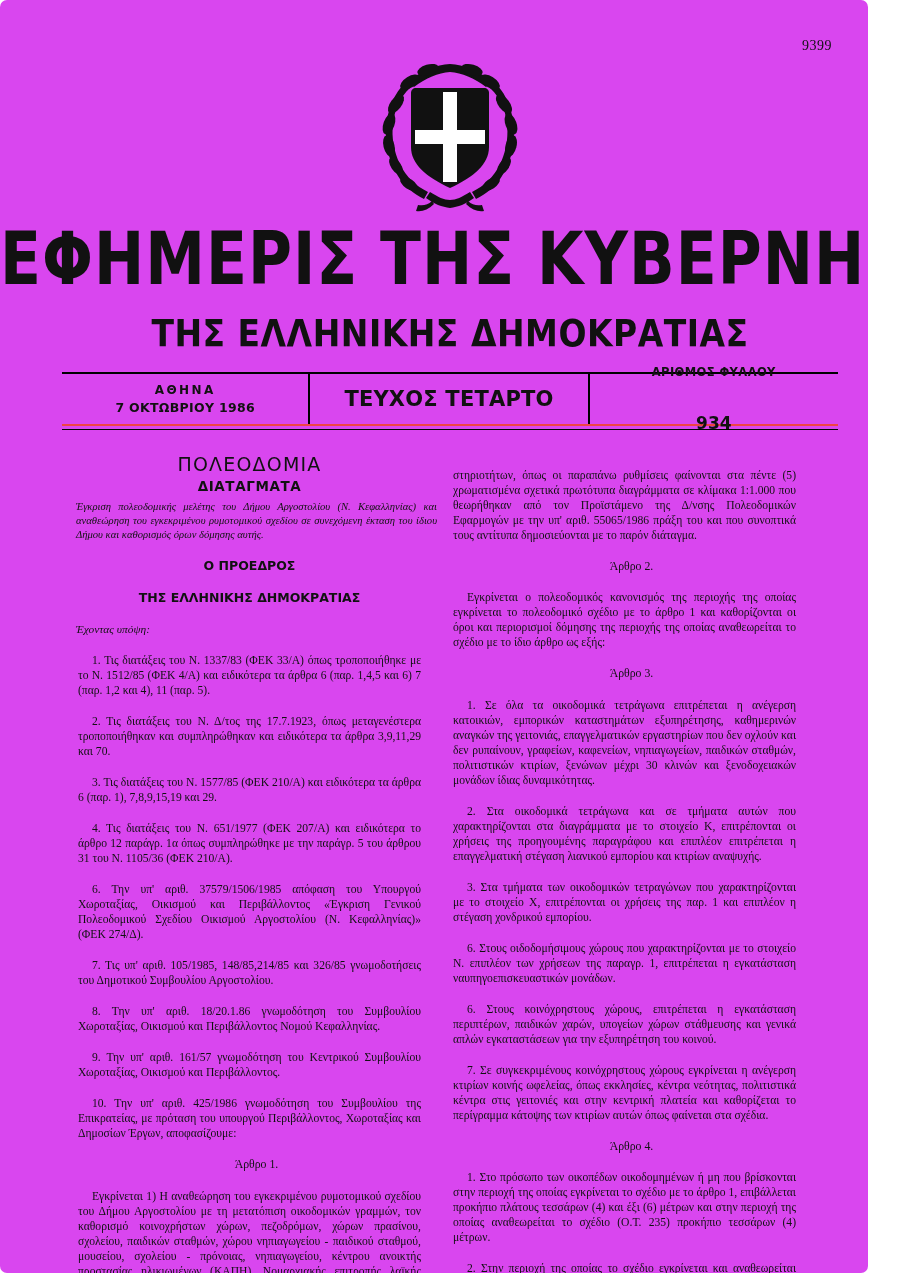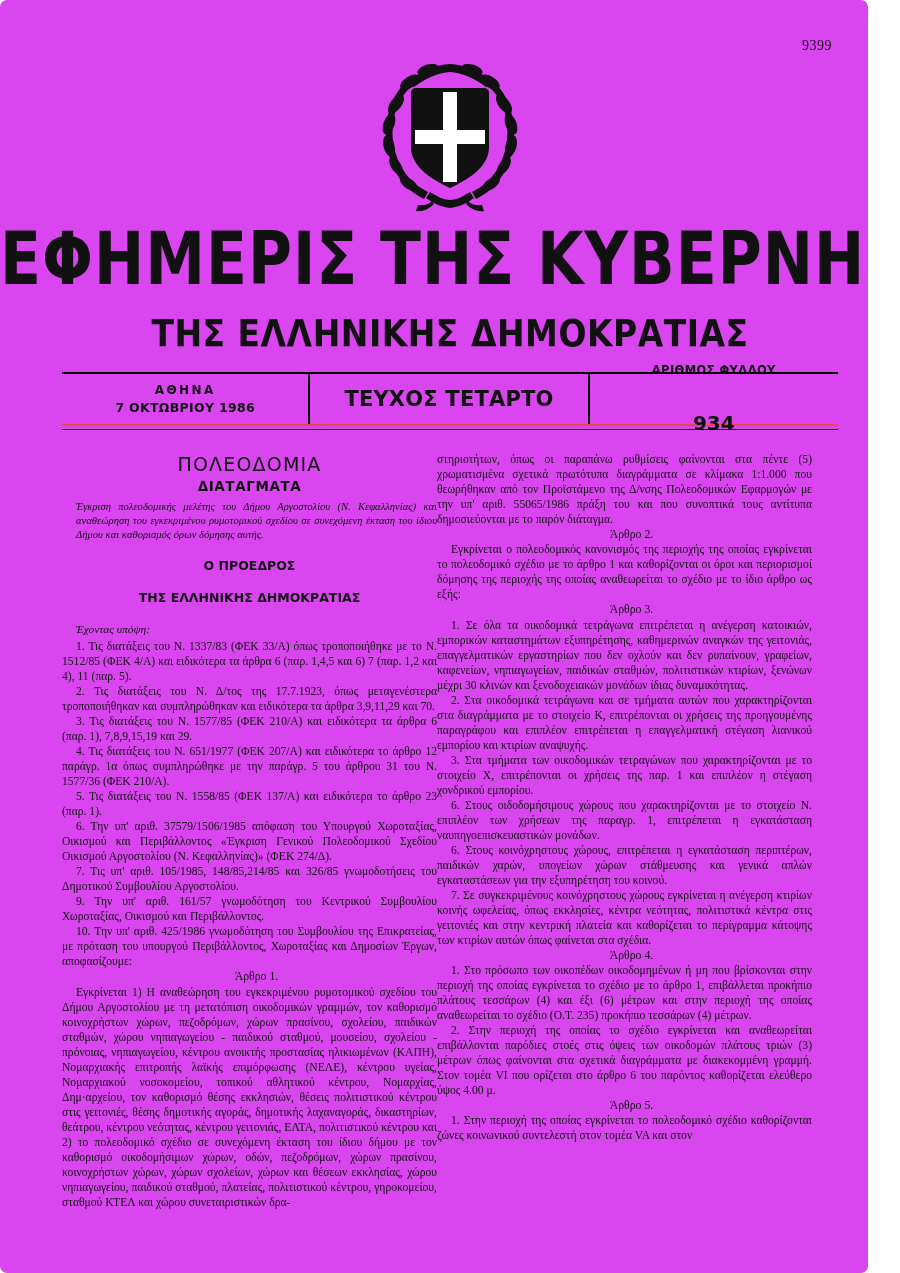--- a/index.html
+++ b/index.html
@@ -123,21 +123,21 @@
     font-weight: 700;
     letter-spacing: 0.2px;
   }
   .info-r1 {
     font-size: 11.5px;
     font-weight: 700;
     letter-spacing: 0.4px;
     line-height: 1.5;
   }
   .info-r2 {
-    font-size: 20px;
+    font-size: 17px;
     font-weight: 700;
     line-height: 1.25;
   }
 
   
   .columns {
     position: absolute;
     top: 452px;
     left: 62px;
     width: 776px;
@@ -183,21 +183,21 @@
     line-height: 1.3;
     margin: 16px;
   }
   .whereas {
     font-style: italic;
     margin: 3px 0 2px 0;
     text-indent: 14px;
     font-size: 11.4px;
   }
   p.body {
-    margin: 0;
+    margin: 16px;
     text-indent: 14px;
   }
   p.body.cont {
     text-indent: 0;
   }
   .article-head {
     text-align: center;
     margin: 3px 0 1px 0;
     text-indent: 0;
     font-size: 11.8px;
@@ -281,24 +281,24 @@
       <div class="section-title">ΠΟΛΕΟΔΟΜΙΑ</div>
       <div class="section-subtitle">ΔΙΑΤΑΓΜΑΤΑ</div>
       <div class="decree-caption">Έγκριση πολεοδομικής μελέτης του Δήμου Αργοστολίου (Ν. Κεφαλληνίας) και αναθεώρηση του εγκεκριμένου ρυμοτομικού σχεδίου σε συνεχόμενη έκταση του ίδιου Δήμου και καθορισμός όρων δόμησης αυτής.</div>
       <div class="org-line">Ο ΠΡΟΕΔΡΟΣ</div>
       <div class="org-line">ΤΗΣ ΕΛΛΗΝΙΚΗΣ ΔΗΜΟΚΡΑΤΙΑΣ</div>
       <div class="whereas">Έχοντας υπόψη:</div>
 
       <p class="body">1. Τις διατάξεις του Ν. 1337/83 (ΦΕΚ 33/Α) όπως τροποποιήθηκε με το Ν. 1512/85 (ΦΕΚ 4/Α) και ειδικότερα τα άρθρα 6 (παρ. 1,4,5 και 6) 7 (παρ. 1,2 και 4), 11 (παρ. 5).</p>
       <p class="body">2. Τις διατάξεις του Ν. Δ/τος της 17.7.1923, όπως μεταγενέστερα τροποποιήθηκαν και συμπληρώθηκαν και ειδικότερα τα άρθρα 3,9,11,29 και 70.</p>
       <p class="body">3. Τις διατάξεις του Ν. 1577/85 (ΦΕΚ 210/Α) και ειδικότερα τα άρθρα 6 (παρ. 1), 7,8,9,15,19 και 29.</p>
-      <p class="body">4. Τις διατάξεις του Ν. 651/1977 (ΦΕΚ 207/Α) και ειδικότερα το άρθρο 12 παράγρ. 1α όπως συμπληρώθηκε με την παράγρ. 5 του άρθρου 31 του Ν. 1577/36 (ΦΕΚ 210/Α).</p>
-      <p class="body">5. Τις διατάξεις του Ν. 1558/85 (ΦΕΚ 137/Α) και ειδικότερα το άρθρο 23 (παρ. 1).</p>
+      <p class="body">4. Τις διατάξεις του Ν. 651/1977 (ΦΕΚ 207/Α) και ειδικότερα το άρθρο 12 παράγρ. 1α όπως συμπληρώθηκε με την παράγρ. 5 του άρθρου 31 του Ν. 1105/36 (ΦΕΚ 210/Α).</p>
       <p class="body">6. Την υπ' αριθ. 37579/1506/1985 απόφαση του Υπουργού Χωροταξίας, Οικισμού και Περιβάλλοντος «Έγκριση Γενικού Πολεοδομικού Σχεδίου Οικισμού Αργοστολίου (Ν. Κεφαλληνίας)» (ΦΕΚ 274/Δ).</p>
       <p class="body">7. Τις υπ' αριθ. 105/1985, 148/85,214/85 και 326/85 γνωμοδοτήσεις του Δημοτικού Συμβουλίου Αργοστολίου.</p>
+      <p class="body">8. Την υπ' αριθ. 18/20.1.86 γνωμοδότηση του Συμβουλίου Χωροταξίας, Οικισμού και Περιβάλλοντος Νομού Κεφαλληνίας.</p>
       <p class="body">9. Την υπ' αριθ. 161/57 γνωμοδότηση του Κεντρικού Συμβουλίου Χωροταξίας, Οικισμού και Περιβάλλοντος.</p>
       <p class="body">10. Την υπ' αριθ. 425/1986 γνωμοδότηση του Συμβουλίου της Επικρατείας, με πρόταση του υπουργού Περιβάλλοντος, Χωροταξίας και Δημοσίων Έργων, αποφασίζουμε:</p>
 
       <p class="body article-head">Άρθρο 1.</p>
       <p class="body">Εγκρίνεται 1) Η αναθεώρηση του εγκεκριμένου ρυμοτομικού σχεδίου του Δήμου Αργοστολίου με τη μετατόπιση οικοδομικών γραμμών, τον καθορισμό κοινοχρήστων χώρων, πεζοδρόμων, χώρων πρασίνου, σχολείου, παιδικών σταθμών, χώρου νηπιαγωγείου - παιδικού σταθμού, μουσείου, σχολείου - πρόνοιας, νηπιαγωγείου, κέντρου ανοικτής προστασίας ηλικιωμένων (ΚΑΠΗ), Νομαρχιακής επιτροπής λαϊκής επιμόρφωσης (ΝΕΛΕ), κέντρου υγείας, Νομαρχιακού νοσοκομείου, τοπικού αθλητικού κέντρου, Νομαρχίας, Δημ·αρχείου, τον καθορισμό θέσης εκκλησιών, θέσεις πολιτιστικού κέντρου στις γειτονιές, θέσης δημοτικής αγοράς, δημοτικής λαχαναγοράς, δικαστηρίων, θεάτρου, κέντρου νεότητας, κέντρου γειτονιάς, ΕΛΤΑ, πολιτιστικού κέντρου και 2) το πολεοδομικό σχέδιο σε συνεχόμενη έκταση του ίδιου δήμου με τον καθορισμό οικοδομήσιμων χώρων, οδών, πεζοδρόμων, χώρων πρασίνου, κοινοχρήστων χώρων, χώρων σχολείων, χώρων και θέσεων εκκλησίας, χώρου νηπιαγωγείου, παιδικού σταθμού, πλατείας, πολιτιστικού κέντρου, γηροκομείου, σταθμού ΚΤΕΛ και χώρου συνεταιριστικών δρα-</p>
     </div>
 
     <div class="col">
       <p class="body cont">στηριοτήτων, όπως οι παραπάνω ρυθμίσεις φαίνονται στα πέντε (5) χρωματισμένα σχετικά πρωτότυπα διαγράμματα σε κλίμακα 1:1.000 που θεωρήθηκαν από τον Προϊστάμενο της Δ/νσης Πολεοδομικών Εφαρμογών με την υπ' αριθ. 55065/1986 πράξη του και που συνοπτικά τους αντίτυπα δημοσιεύονται με το παρόν διάταγμα.</p>
 

